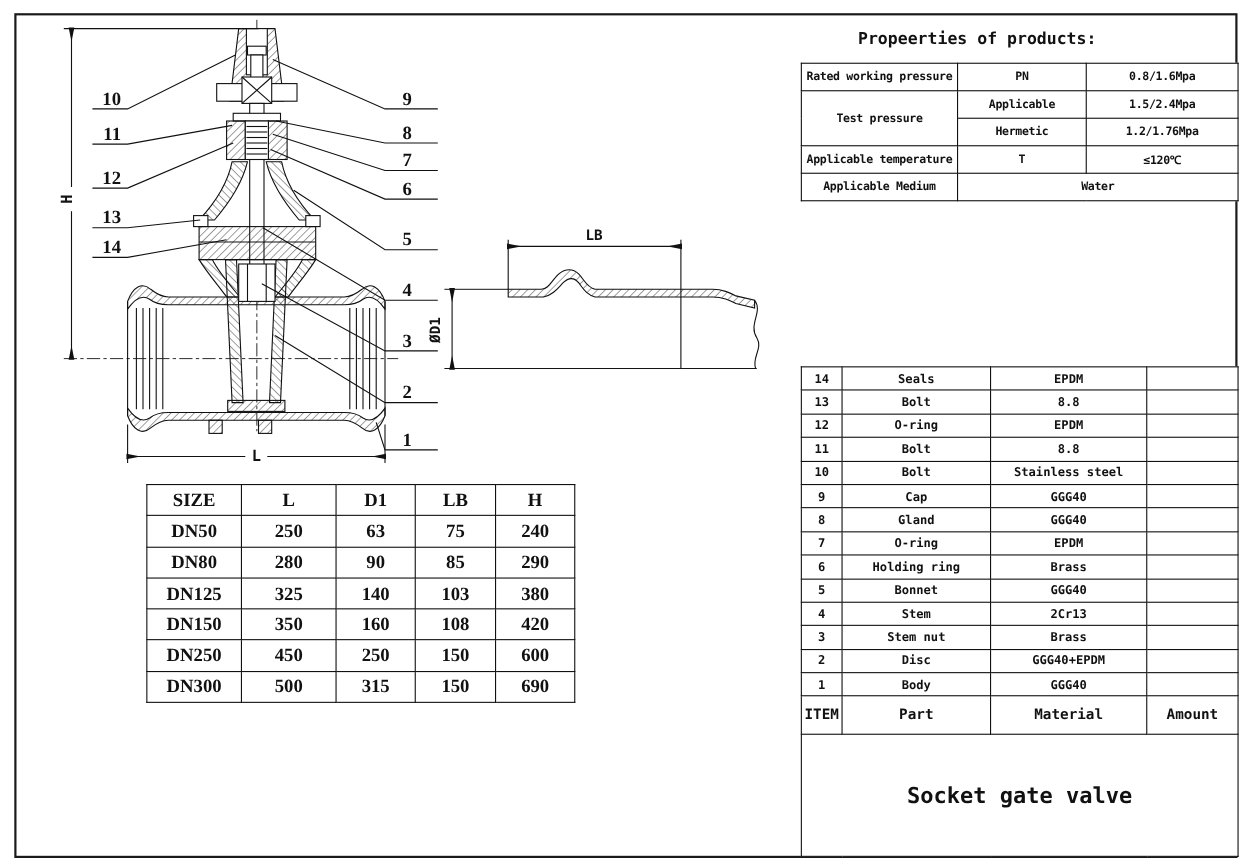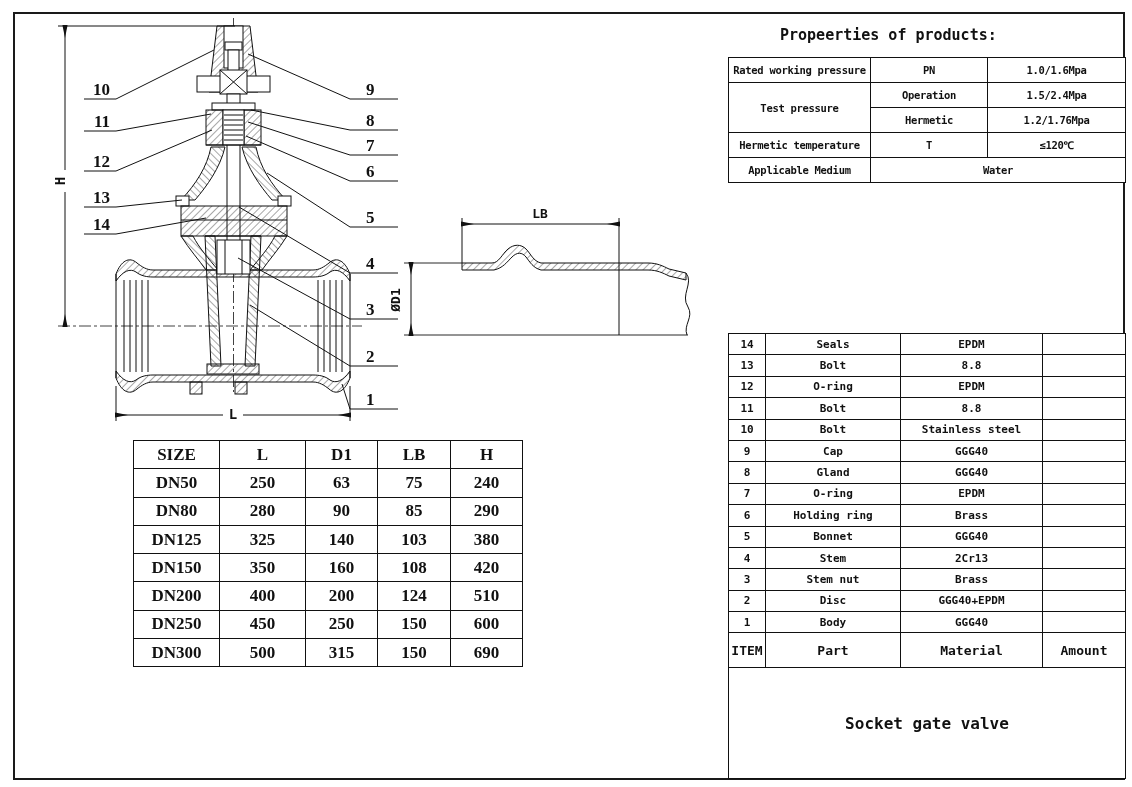--- a/index.html
+++ b/index.html
@@ -12,21 +12,21 @@
   .props-title{position:absolute;left:732px;top:26px;font:700 15px "DejaVu Sans Mono",monospace;
                letter-spacing:0px;white-space:nowrap;margin-left:48px;}
   table{border-collapse:collapse;position:absolute;table-layout:fixed;background:#fff;}
   td{border:1px solid #111;text-align:center;vertical-align:middle;padding:0;
      overflow:hidden;white-space:nowrap;}
   .props{left:728px;top:57px;width:397px;font:700 10.5px "DejaVu Sans Mono",monospace;letter-spacing:-0.3px;}
   .props td{height:24px;}
   .parts{left:728px;top:333px;width:397px;font:700 11px "DejaVu Sans Mono",monospace;}
   .parts td{height:20.4px;}
   .parts tr.hdr td{height:34px;font-size:13px;}
-  .parts tr.titleblock td{height:110px;font-size:16px;}
+  .parts tr.titleblock td{height:110px;font-size:20px;}
   .size{left:133px;top:440px;width:389px;font:700 17px "Liberation Serif",serif;padding-left:44px;}
   .size td{height:27.3px;}
   .dwg-num{font:700 17px "Liberation Serif",serif;fill:#111;}
   .dim-label{font:700 13px "DejaVu Sans Mono",monospace;fill:#111;}
   .dim-label-big{font:700 14px "DejaVu Sans Mono",monospace;fill:#111;}
 </style>
 </head>
 <body>
 
 <div id="stage">
@@ -184,33 +184,33 @@
   <table class="props">
     <colgroup>
         <col style="width:142px">
         <col style="width:117px">
         <col style="width:138px">
       </colgroup>
     <tbody>
         <tr>
       <td>Rated working pressure</td>
       <td>PN</td>
-      <td>1.0/1.6Mpa</td>
+      <td>0.8/1.6Mpa</td>
     </tr>
     <tr>
       <td rowspan="2">Test pressure</td>
-      <td>Operation</td>
+      <td>Applicable</td>
       <td>1.5/2.4Mpa</td>
     </tr>
     <tr>
       <td>Hermetic</td>
       <td>1.2/1.76Mpa</td>
     </tr>
     <tr>
-      <td>Hermetic temperature</td>
+      <td>Applicable temperature</td>
       <td>T</td>
       <td>≤120℃</td>
     </tr>
     <tr>
       <td>Applicable Medium</td>
       <td colspan="2">Water</td>
     </tr>
   </tbody>
     </table>
 
@@ -356,27 +356,20 @@
           <td>380</td>
         </tr>
     <tr>
           <td>DN150</td>
           <td>350</td>
           <td>160</td>
           <td>108</td>
           <td>420</td>
         </tr>
     <tr>
-          <td>DN200</td>
-          <td>400</td>
-          <td>200</td>
-          <td>124</td>
-          <td>510</td>
-        </tr>
-    <tr>
           <td>DN250</td>
           <td>450</td>
           <td>250</td>
           <td>150</td>
           <td>600</td>
         </tr>
     <tr>
           <td>DN300</td>
           <td>500</td>
           <td>315</td>

